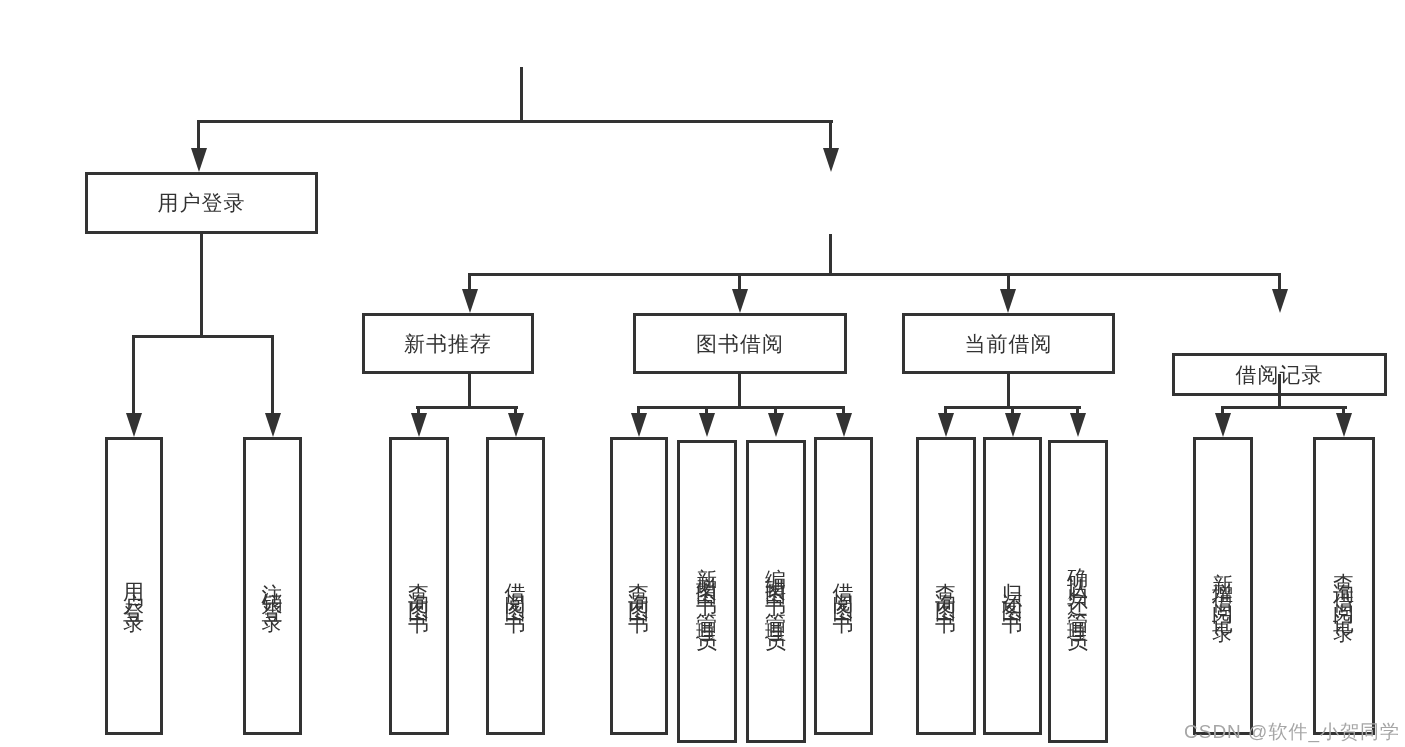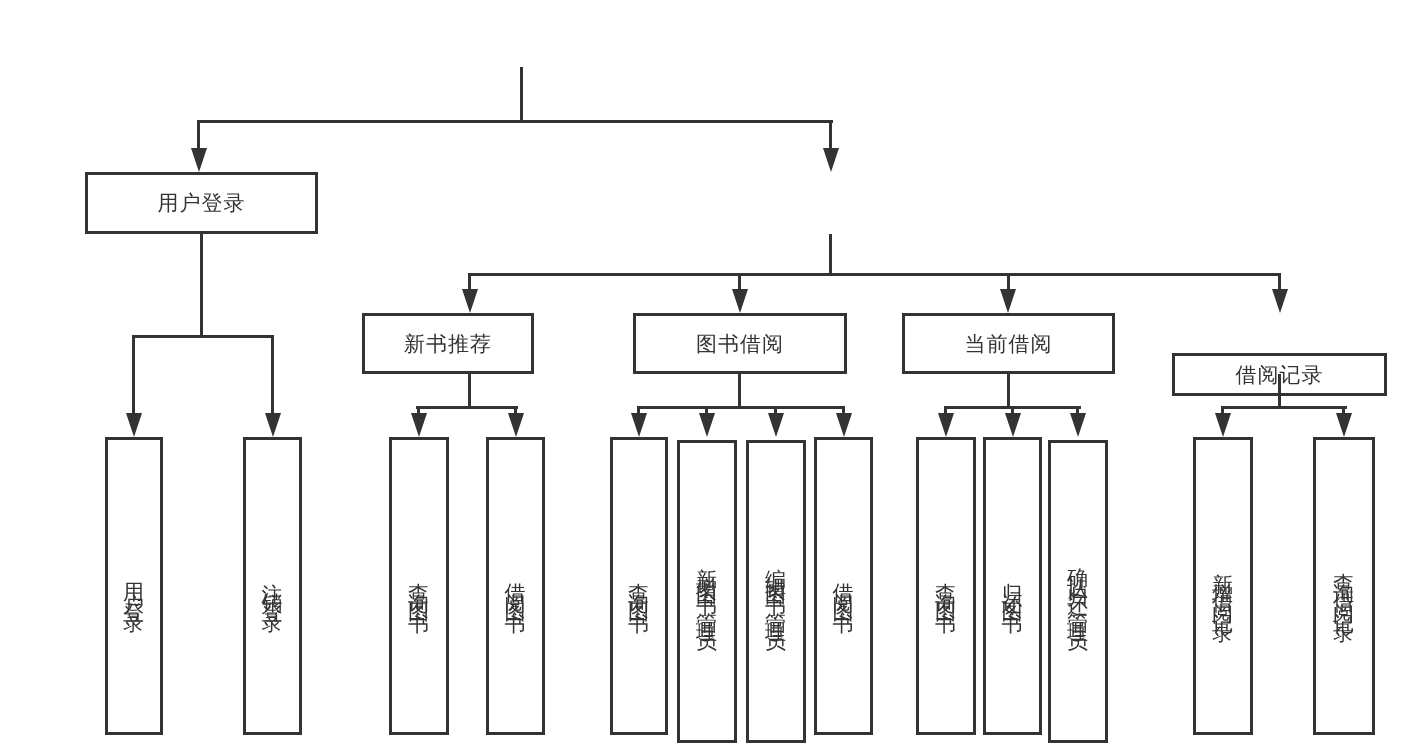--- a/index.html
+++ b/index.html
@@ -172,14 +172,15 @@
     <span class="v-label">确认归还（管理员）</span>
   </div>
 
   <div class="node leaf" style="left:1193px; top:437px; width:60px; height:298px;">
     <span class="v-label">新增借阅记录</span>
   </div>
   <div class="node leaf" style="left:1313px; top:437px; width:62px; height:298px;">
     <span class="v-label">查询借阅记录</span>
   </div>
 
+  <div class="watermark">CSDN @软件_小贺同学</div>
 
 </div>
 
 </body></html>

